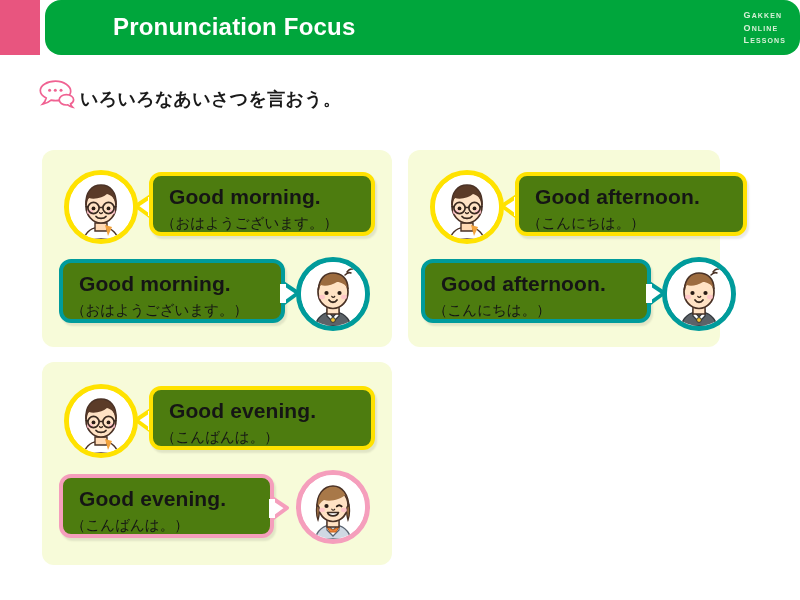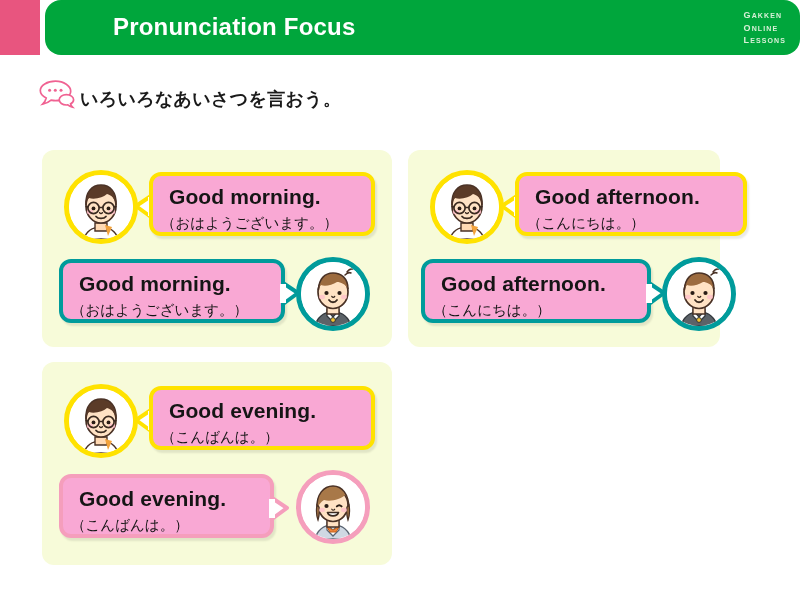--- a/index.html
+++ b/index.html
@@ -114,21 +114,21 @@
     box-sizing: border-box;
   }
   .avatar svg { display: block; }
   .avatar-teacher { border: 5px solid #ffe200; }
   .avatar-boy     { border: 5px solid #009b9b; }
   .avatar-girl    { border: 5px solid #f59ebc; }
 
   
   .bubble {
     position: absolute;
-    background: #f9a8d4;
+    background: #4d7c0f;
     border-radius: 12px;
     box-sizing: border-box;
     box-shadow: 2px 3px 2px rgba(0,0,0,0.09);
   }
   .bubble-yellow { border: 4px solid #ffe200; }
   .bubble-teal   { border: 4px solid #009b9b; }
   .bubble-pink   { border: 4px solid #f59ebc; }
 
   .bubble-en {
     position: absolute;

